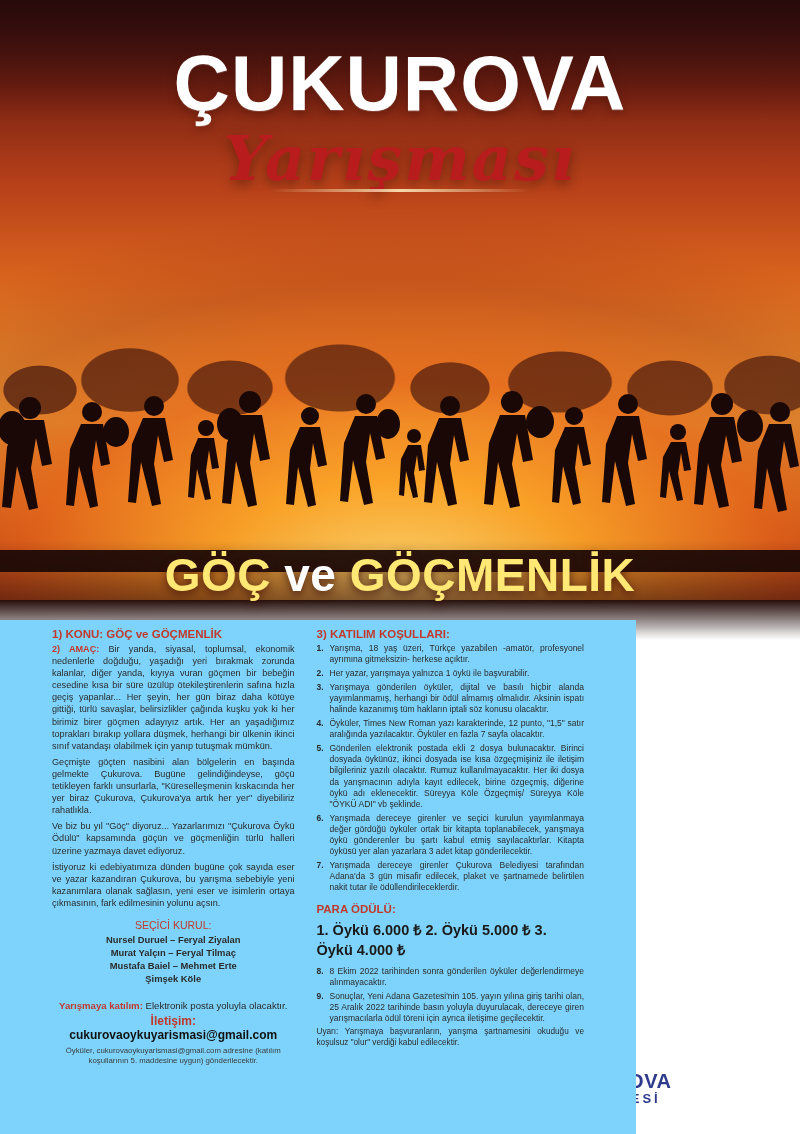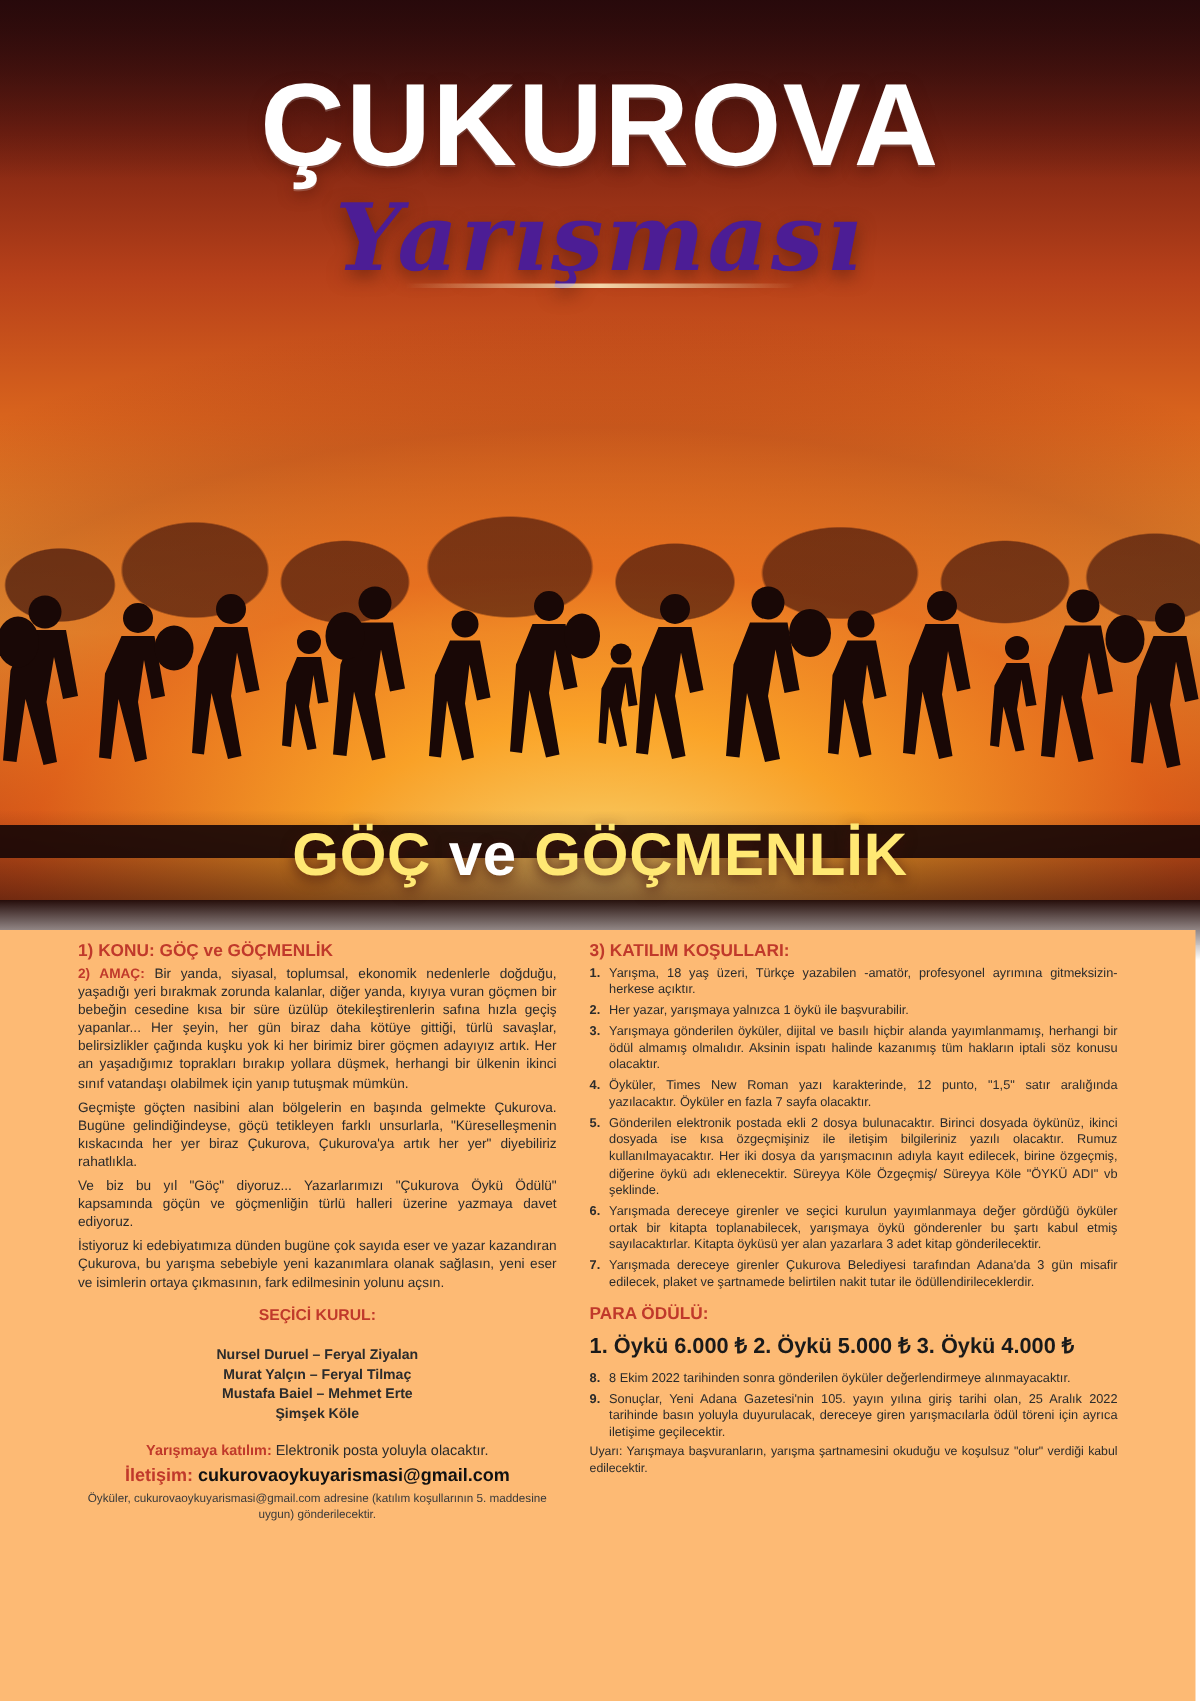--- a/index.html
+++ b/index.html
@@ -62,47 +62,47 @@
     text-shadow: 0 3px 10px rgba(80,20,10,0.55), 0 1px 0 rgba(255,255,255,0.25);
   }
   .t1 { font-size: 78px; }
   .t2 { font-size: 78px; margin-top: 6px; }
   .t3 {
     margin-top: 2px;
     font-family: "DejaVu Serif", serif;
     font-style: italic;
     font-weight: 700;
     font-size: 62px;
-    color: #4c1d95;
+    color: #b91c1c;
     text-shadow: 0 4px 12px rgba(90,30,10,0.7);
     letter-spacing: 2px;
   }
   .t3::after {
     content: "";
     display: block;
     width: 260px; height: 3px;
     margin: -6px auto 0;
     background: linear-gradient(to right, transparent, #fff3c4, transparent);
     opacity: .85;
   }
   
   .silhouettes { position: absolute; left: 0; top: 372px; width: 800px; height: 200px; z-index: 5; }
   .silhouettes svg { display: block; }
   
   .theme {
     position: absolute; left: 0; top: 548px; width: 800px; text-align: center;
     z-index: 7;
-    font-size: 40px; font-weight: 800; letter-spacing: 0.5px;
+    font-size: 46px; font-weight: 800; letter-spacing: 0.5px;
   }
   .theme .w1 { color: #ffe873; text-shadow: 0 3px 9px rgba(60,15,10,0.8); }
   .theme .w2 { color: #ffffff; text-shadow: 0 3px 9px rgba(60,15,10,0.8); }
   
   .content {
-    position: absolute; left: 0; top: 620px; width: 797px; height: 514px;
-    background: #fdba74;
+    position: absolute; left: 0; top: 620px; width: 636px; height: 514px;
+    background: #7dd3fc;
     padding: 8px 52px 0 52px;
     z-index: 8;
   }
   .cols { display: flex; gap: 22px; }
   .colL { width: 330px; }
   .colR { width: 364px; }
   h3.sec {
     color: #c0392b; font-size: 11.5px; font-weight: 800; margin-bottom: 3px;
   }
   .red { color: #c0392b; }
@@ -117,21 +117,21 @@
     text-align: justify; margin-bottom: 3px; padding-left: 13px; position: relative;
   }
   ol.rules li::before {
     content: counter(r) ".";
     position: absolute; left: 0; top: 0; color: #2b2b2b; font-weight: 700;
   }
   ol.rules.cont { counter-reset: r 7; }
   
   .juries { display: flex; justify-content: center; gap: 40px; margin-top: 10px; }
   .jury { text-align: center; }
-  .jury .jt { color: #c0392b; font-size: 10.5px; font-weight: 700; margin-bottom: 14px; }
+  .jury .jt { color: #c0392b; font-size: 10.5px; font-weight: 400; margin-bottom: 3px; }
   .jury .jn { font-size: 9.4px; line-height: 1.38; color: #2b2b2b; font-weight: 600; }
   
   .part { margin-top: 14px; text-align: center; }
   .part .l1 { font-size: 9.6px; color: #2b2b2b; }
   .part .l1 b { color: #c0392b; }
   .part .l2 { font-size: 12px; color: #c0392b; font-weight: 800; margin-top: 3px; }
   .part .l2 .mail { color: #111; }
   .part .l3 { font-size: 7.8px; color: #3a3a3a; margin-top: 4px; line-height: 1.35; }
   
   .prize-title { color: #c0392b; font-size: 11.5px; font-weight: 800; margin-top: 10px; }

